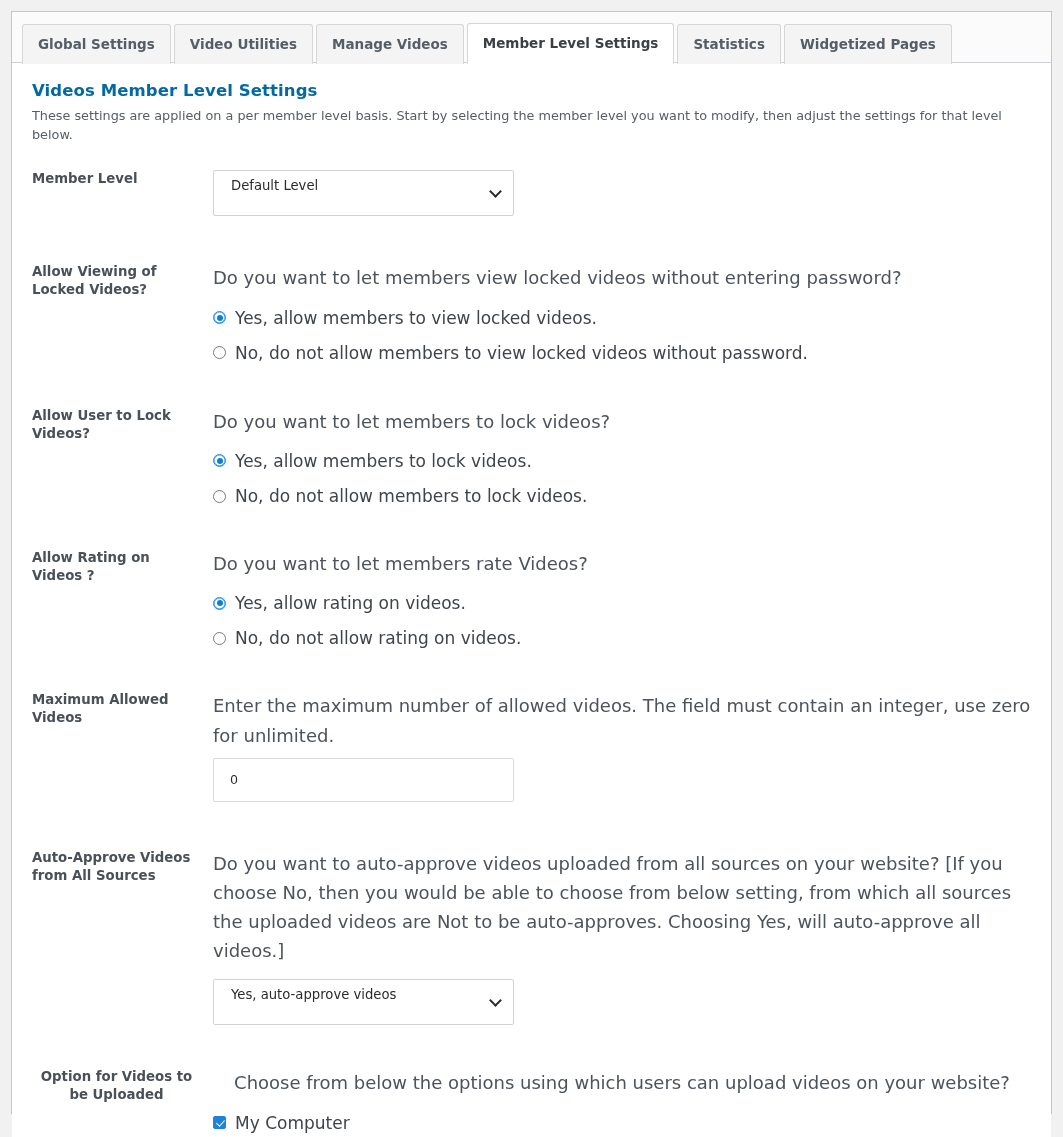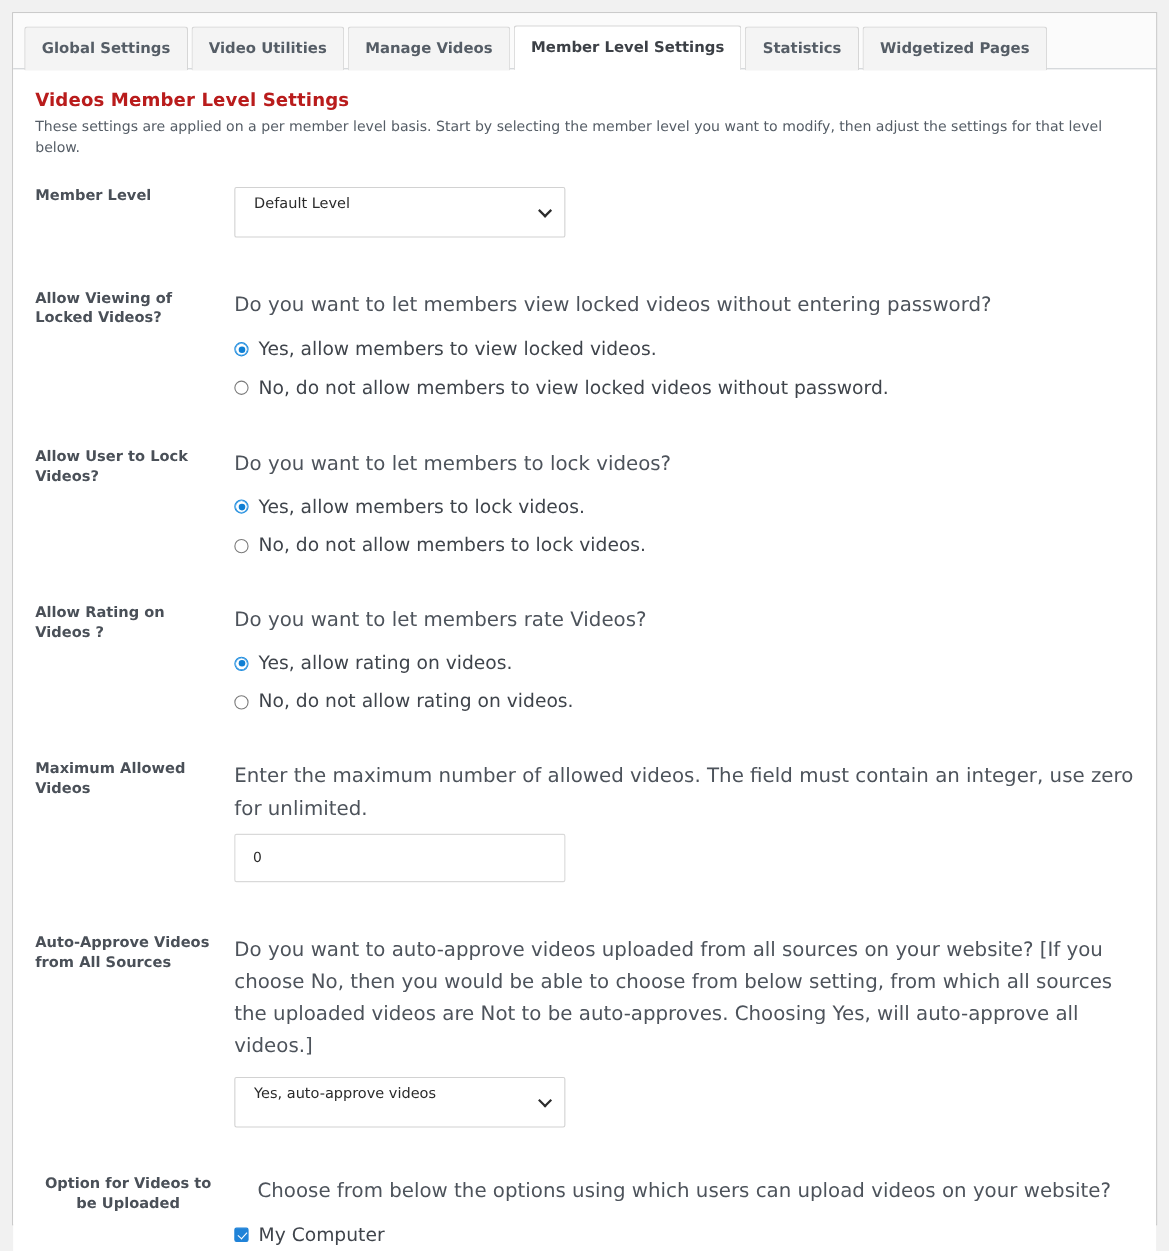--- a/index.html
+++ b/index.html
@@ -71,21 +71,21 @@
 
   
   .content {
     padding: 18px 20px 0 20px;
     background: #ffffff;
   }
   .page-title {
     margin: 0 0 6px 0;
     font-size: 16.5px;
     font-weight: bold;
-    color: #b91c1c;
+    color: #0369a1;
     letter-spacing: 0.1px;
   }
   .page-desc {
     margin: 0 0 26px 0;
     font-size: 12.8px;
     color: #555d66;
     line-height: 1.5;
   }
 
   

